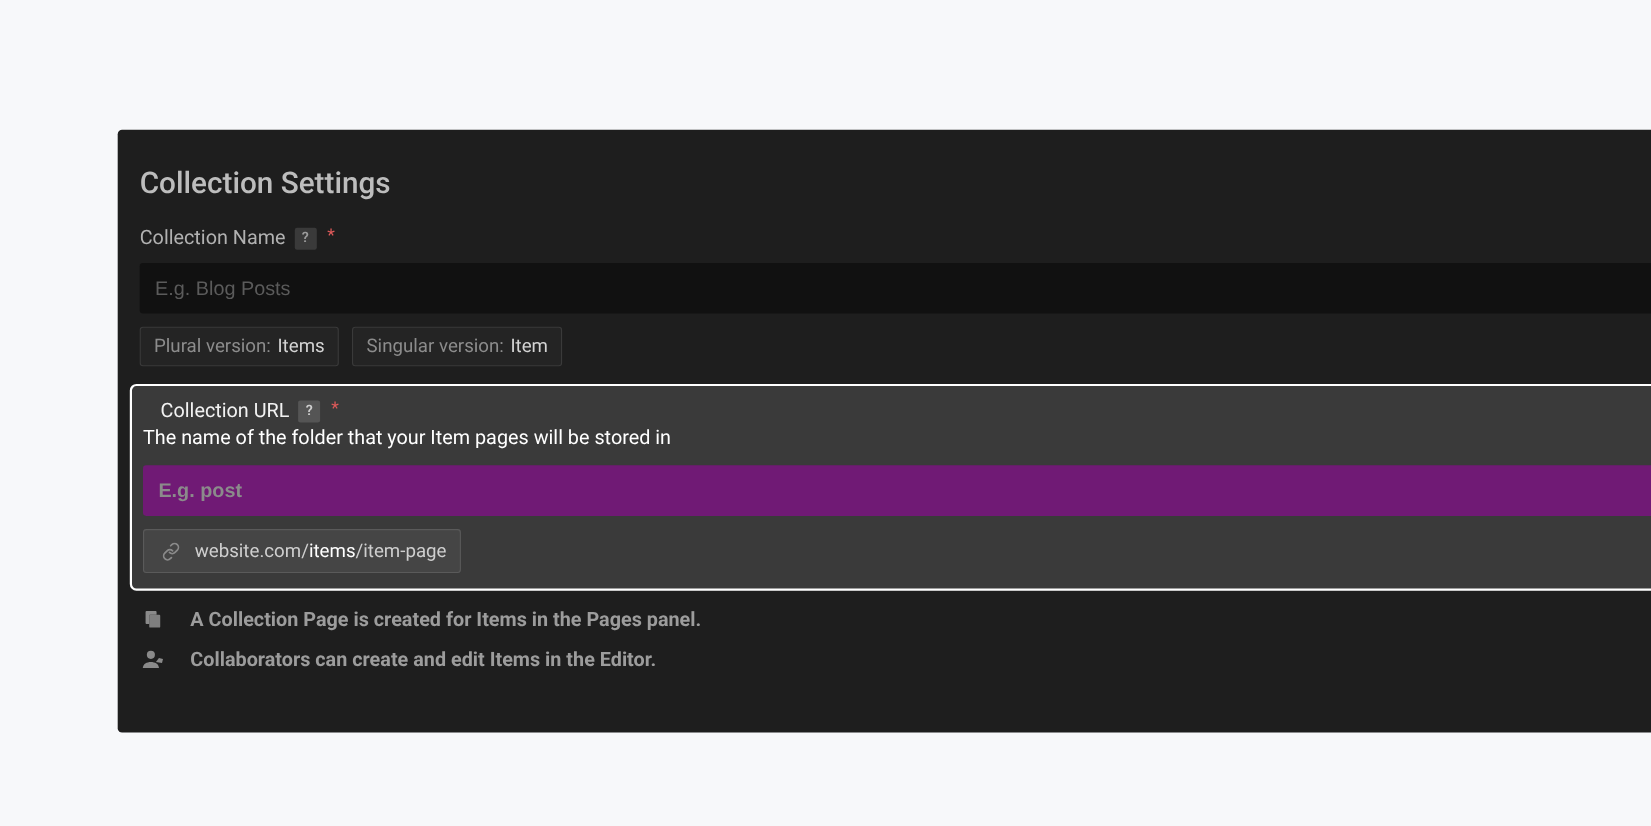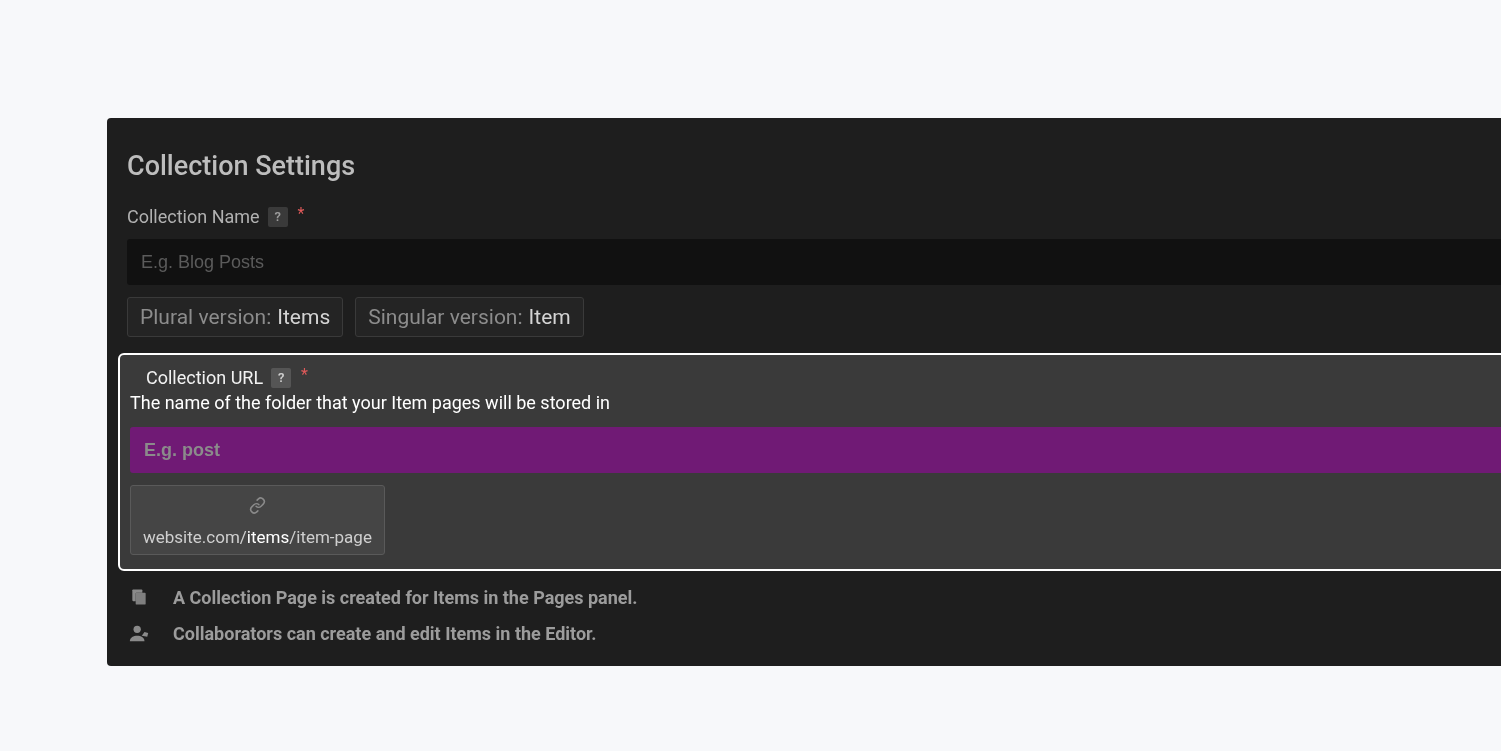--- a/index.html
+++ b/index.html
@@ -75,21 +75,21 @@
   .chip-row {
     display: flex;
     gap: 12px;
     margin-top: 12px;
   }
   .chip {
     background: #242424;
     border: 1px solid #3a3a3a;
     border-radius: 3px;
     padding: 7px 12px;
-    font-size: 21px;
+    font-size: 17px;
     color: #8c8c8c;
     display: inline-flex;
     align-items: center;
     gap: 6px;
   }
   .chip .val { color: #d4d4d4; }
 
   .highlight-section {
     margin: 16px 11px 0 11px;
     border: 2px solid #ffffff;
@@ -116,21 +116,20 @@
     margin-top: 12px;
     display: inline-flex;
     align-items: center;
     gap: 10px;
     background: #454545;
     border: 1px solid #5a5a5a;
     border-radius: 3px;
     padding: 7px 12px;
     font-size: 17px;
     color: #cfcfcf;
-    flex-direction: column;
   }
   .url-preview .bold-seg { color: #ffffff; }
 
   .info-list {
     padding: 14px 20px 0 20px;
   }
   .info-row {
     display: flex;
     align-items: center;
     gap: 22px;

